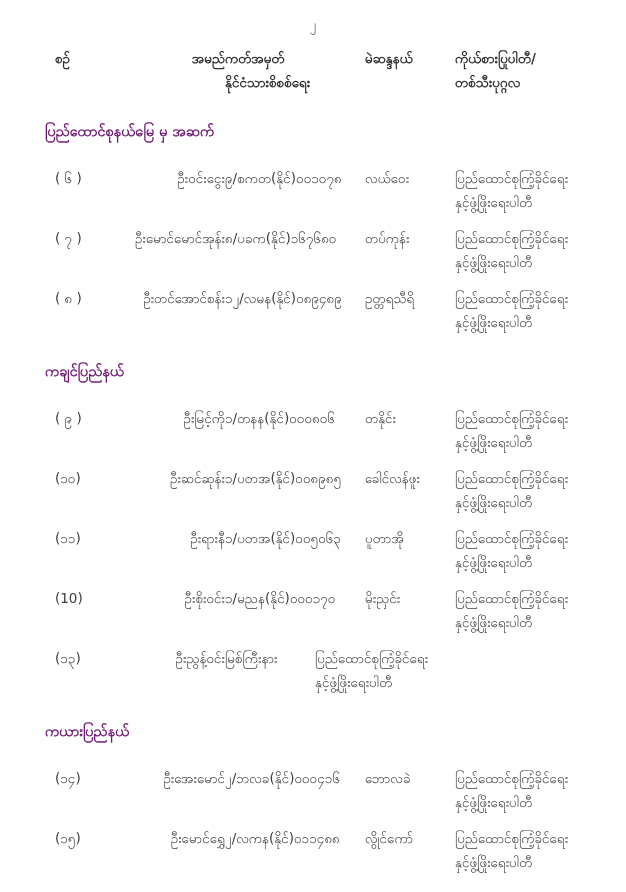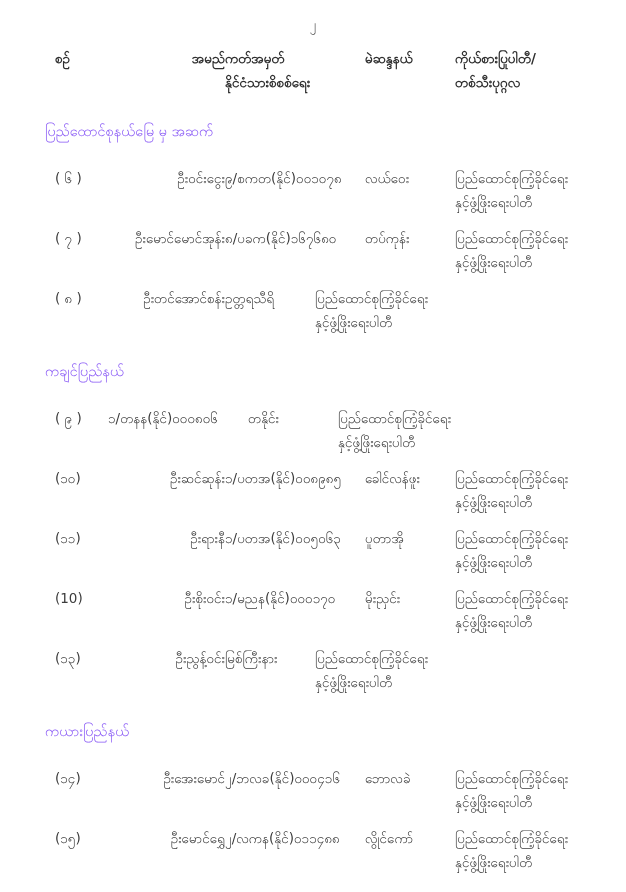--- a/index.html
+++ b/index.html
@@ -45,23 +45,23 @@
     font-weight: 600;
     color: #2f2f2f;
     font-size: 13.5px;
   }
   .header-row .line { line-height: 24px; }
 
   .section-title {
     margin-top: 26px;
     margin-bottom: 24px;
     margin-left: 45px;
-    font-weight: 400;
+    font-weight: 700;
     font-size: 14.5px;
-    color: #8b5cf6;
+    color: #701a75;
     line-height: 22px;
   }
   .row {
     margin-bottom: 12px;
     min-height: 48px;
     font-size: 13.5px;
   }
   .row .cell { line-height: 24px; }
   .row .party-line { line-height: 24px; }
 </style>
@@ -131,35 +131,41 @@
             <div class="cell party-line">နှင့်ဖွံ့ဖြိုးရေးပါတီ</div>
           </div>
         </div>
         <div class="grid row">
           <div class="col-serial">
             <div class="cell">( ၈ )</div>
           </div>
           <div class="col-name">
             <div class="cell">ဦးတင်အောင်စန်း</div>
           </div>
+          <div class="col-nrc">
+            <div class="cell">၁၂/လမန(နိုင်)၀၈၉၄၈၉</div>
+          </div>
           <div class="col-constituency">
             <div class="cell">ဥတ္တရသီရိ</div>
           </div>
           <div class="col-party">
             <div class="cell party-line">ပြည်ထောင်စုကြံ့ခိုင်ရေး</div>
             <div class="cell party-line">နှင့်ဖွံ့ဖြိုးရေးပါတီ</div>
           </div>
         </div>
       </div>
       <div class="section">
         <div class="section-title">ကချင်ပြည်နယ်</div>
         <div class="grid row">
           <div class="col-serial">
             <div class="cell">( ၉ )</div>
           </div>
+          <div class="col-name">
+            <div class="cell">ဦးမြင့်ကို</div>
+          </div>
           <div class="col-nrc">
             <div class="cell">၁/တနန(နိုင်)၀၀၀၈၀၆</div>
           </div>
           <div class="col-constituency">
             <div class="cell">တနိုင်း</div>
           </div>
           <div class="col-party">
             <div class="cell party-line">ပြည်ထောင်စုကြံ့ခိုင်ရေး</div>
             <div class="cell party-line">နှင့်ဖွံ့ဖြိုးရေးပါတီ</div>
           </div>

